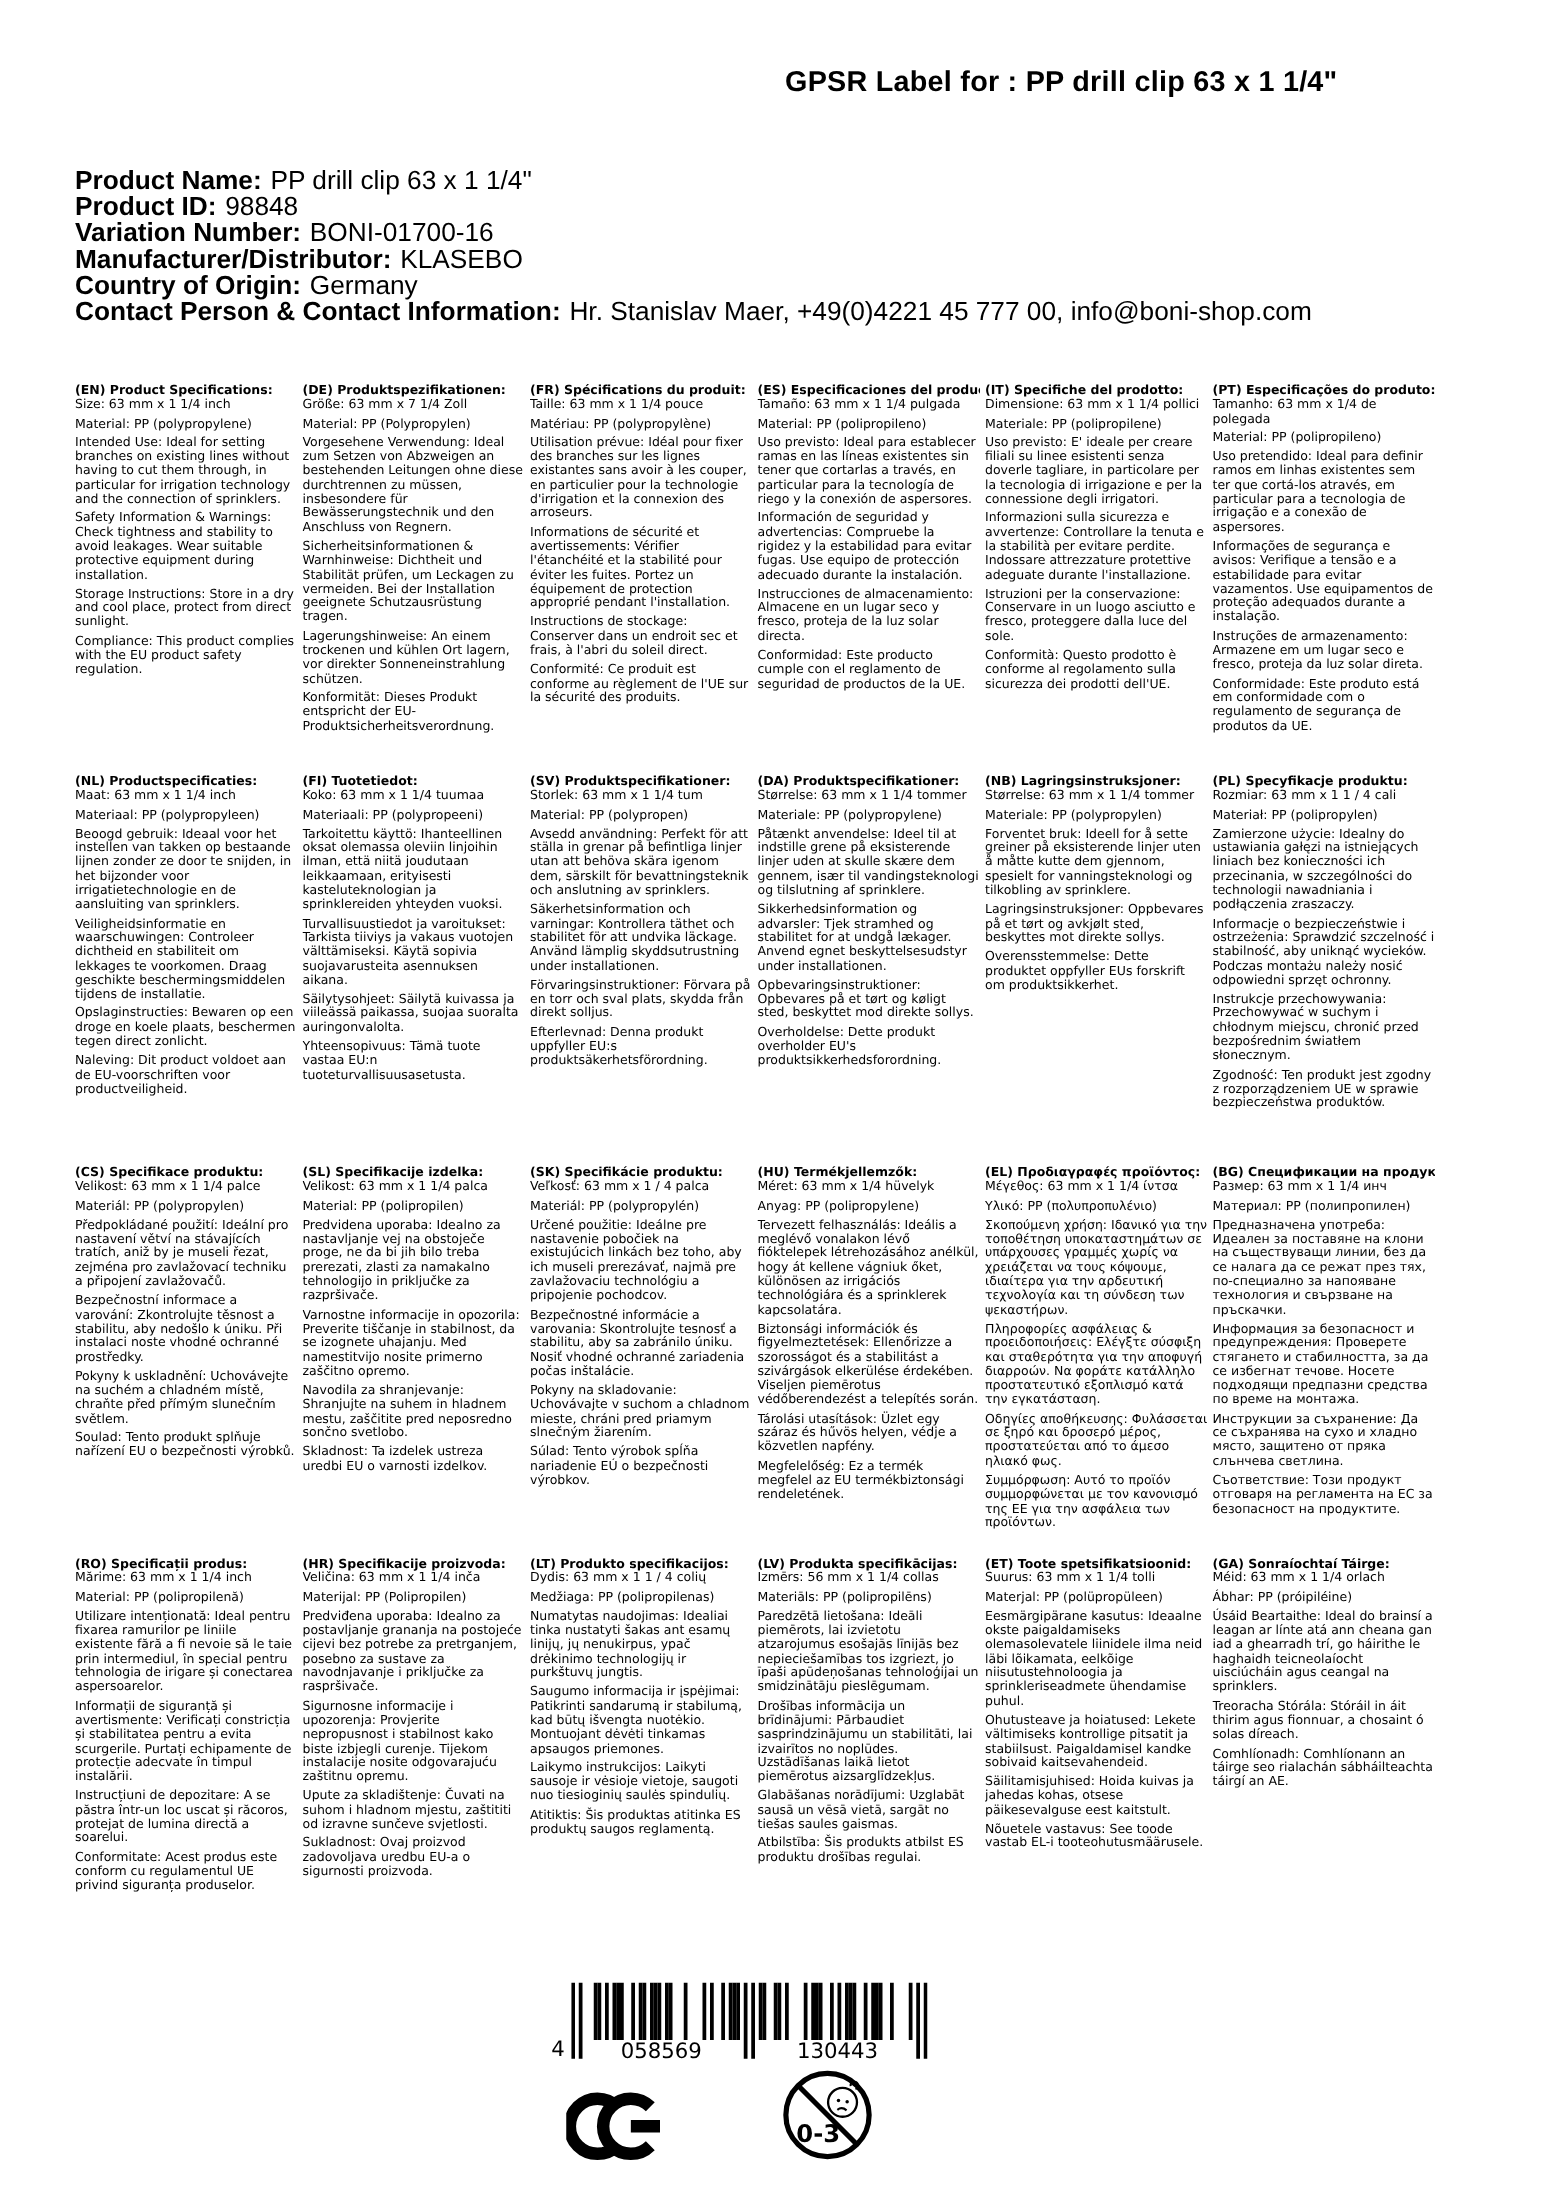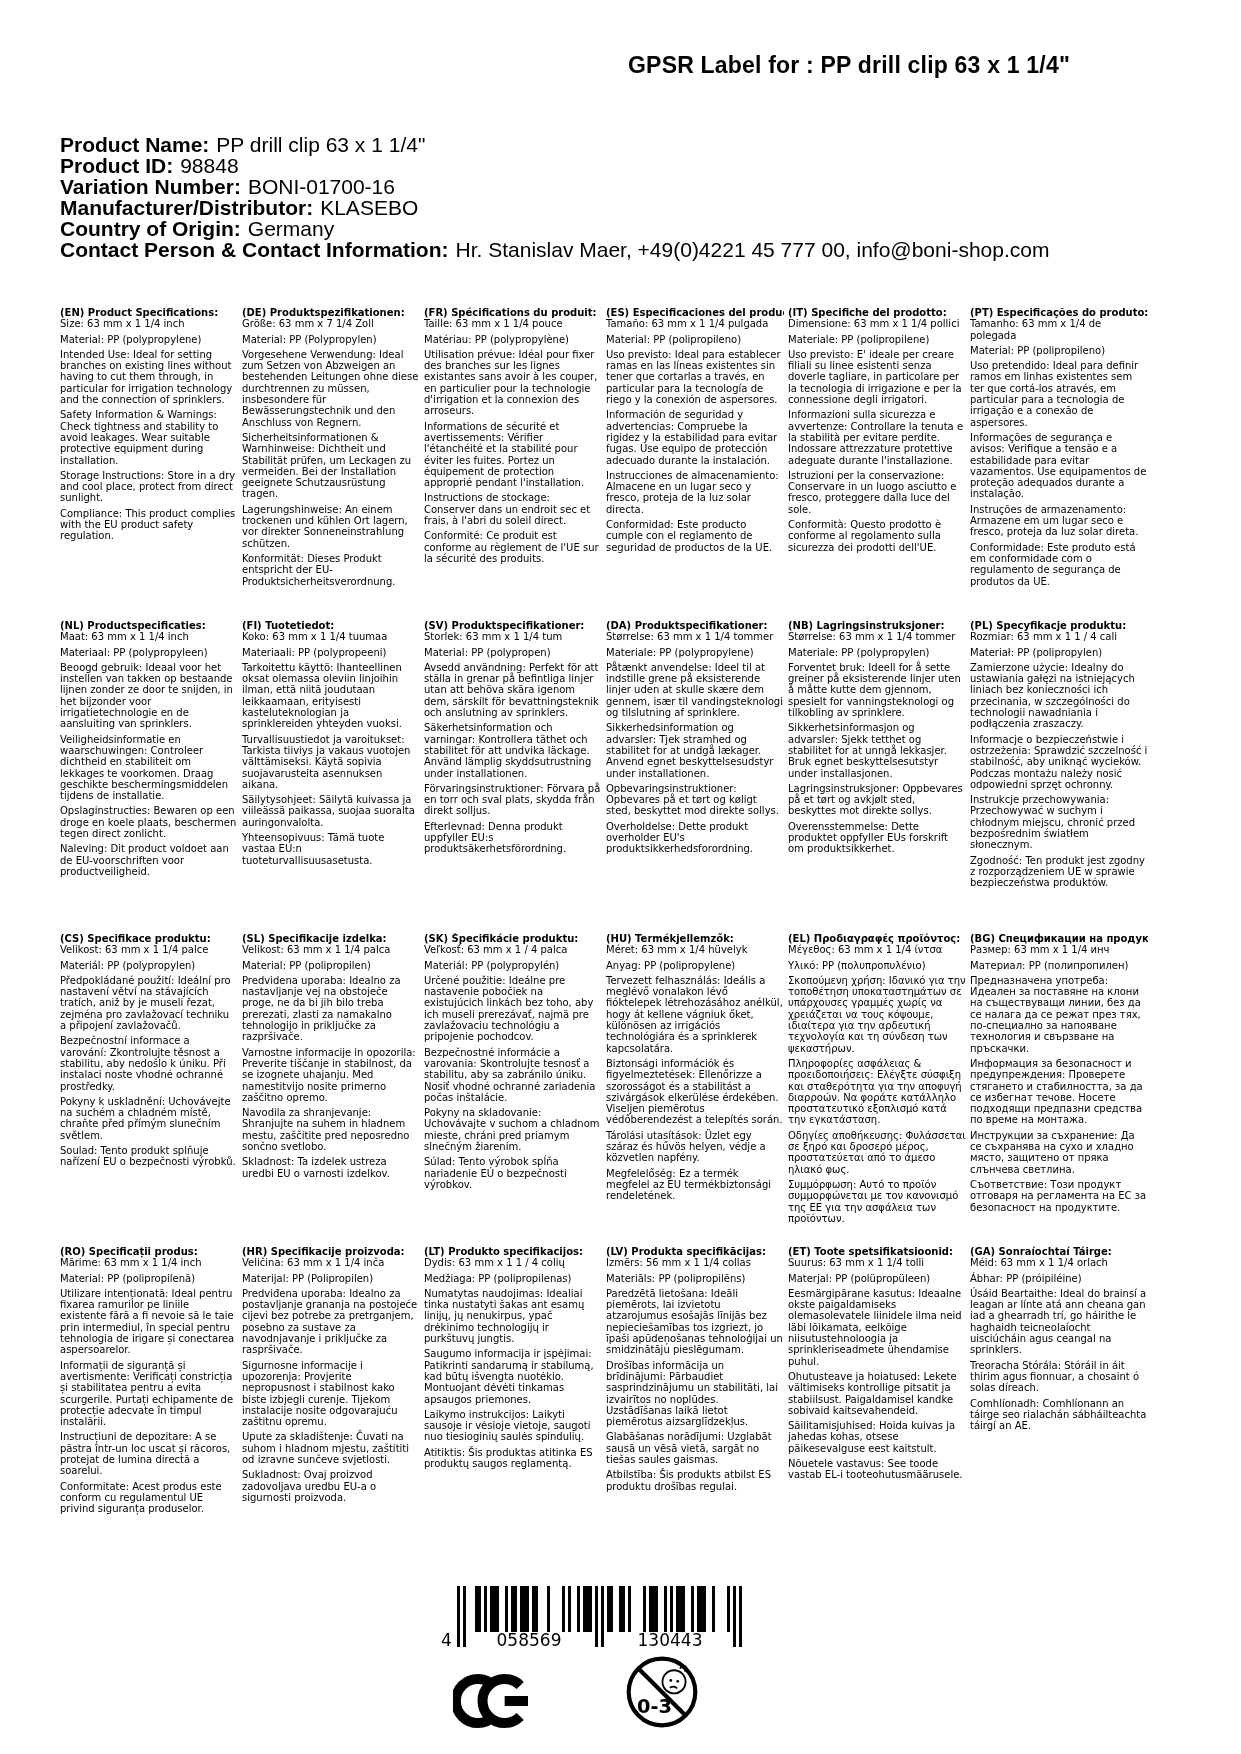--- a/index.html
+++ b/index.html
@@ -131,21 +131,20 @@
         <p>Påtænkt anvendelse: Ideel til at indstille grene på eksisterende linjer uden at skulle skære dem gennem, især til vandingsteknologi og tilslutning af sprinklere.</p>
         <p>Sikkerhedsinformation og advarsler: Tjek stramhed og stabilitet for at undgå lækager. Anvend egnet beskyttelsesudstyr under installationen.</p>
         <p>Opbevaringsinstruktioner: Opbevares på et tørt og køligt sted, beskyttet mod direkte sollys.</p>
         <p>Overholdelse: Dette produkt overholder EU's produktsikkerhedsforordning.</p>
       </div>
       <div class="lang-block">
         <div class="lang-heading">(NB) Lagringsinstruksjoner:</div>
         <p>Størrelse: 63 mm x 1 1/4 tommer</p>
         <p>Materiale: PP (polypropylen)</p>
         <p>Forventet bruk: Ideell for å sette greiner på eksisterende linjer uten å måtte kutte dem gjennom, spesielt for vanningsteknologi og tilkobling av sprinklere.</p>
-        <p>Sikkerhetsinformasjon og advarsler: Sjekk tetthet og stabilitet for at unngå lekkasjer. Bruk egnet beskyttelsesutstyr under installasjonen.</p>
         <p>Lagringsinstruksjoner: Oppbevares på et tørt og avkjølt sted, beskyttes mot direkte sollys.</p>
         <p>Overensstemmelse: Dette produktet oppfyller EUs forskrift om produktsikkerhet.</p>
       </div>
       <div class="lang-block">
         <div class="lang-heading">(PL) Specyfikacje produktu:</div>
         <p>Rozmiar: 63 mm x 1 1 / 4 cali</p>
         <p>Materiał: PP (polipropylen)</p>
         <p>Zamierzone użycie: Idealny do ustawiania gałęzi na istniejących liniach bez konieczności ich przecinania, w szczególności do technologii nawadniania i podłączenia zraszaczy.</p>
         <p>Informacje o bezpieczeństwie i ostrzeżenia: Sprawdzić szczelność i stabilność, aby uniknąć wycieków. Podczas montażu należy nosić odpowiedni sprzęt ochronny.</p>
         <p>Instrukcje przechowywania: Przechowywać w suchym i chłodnym miejscu, chronić przed bezpośrednim światłem słonecznym.</p>

